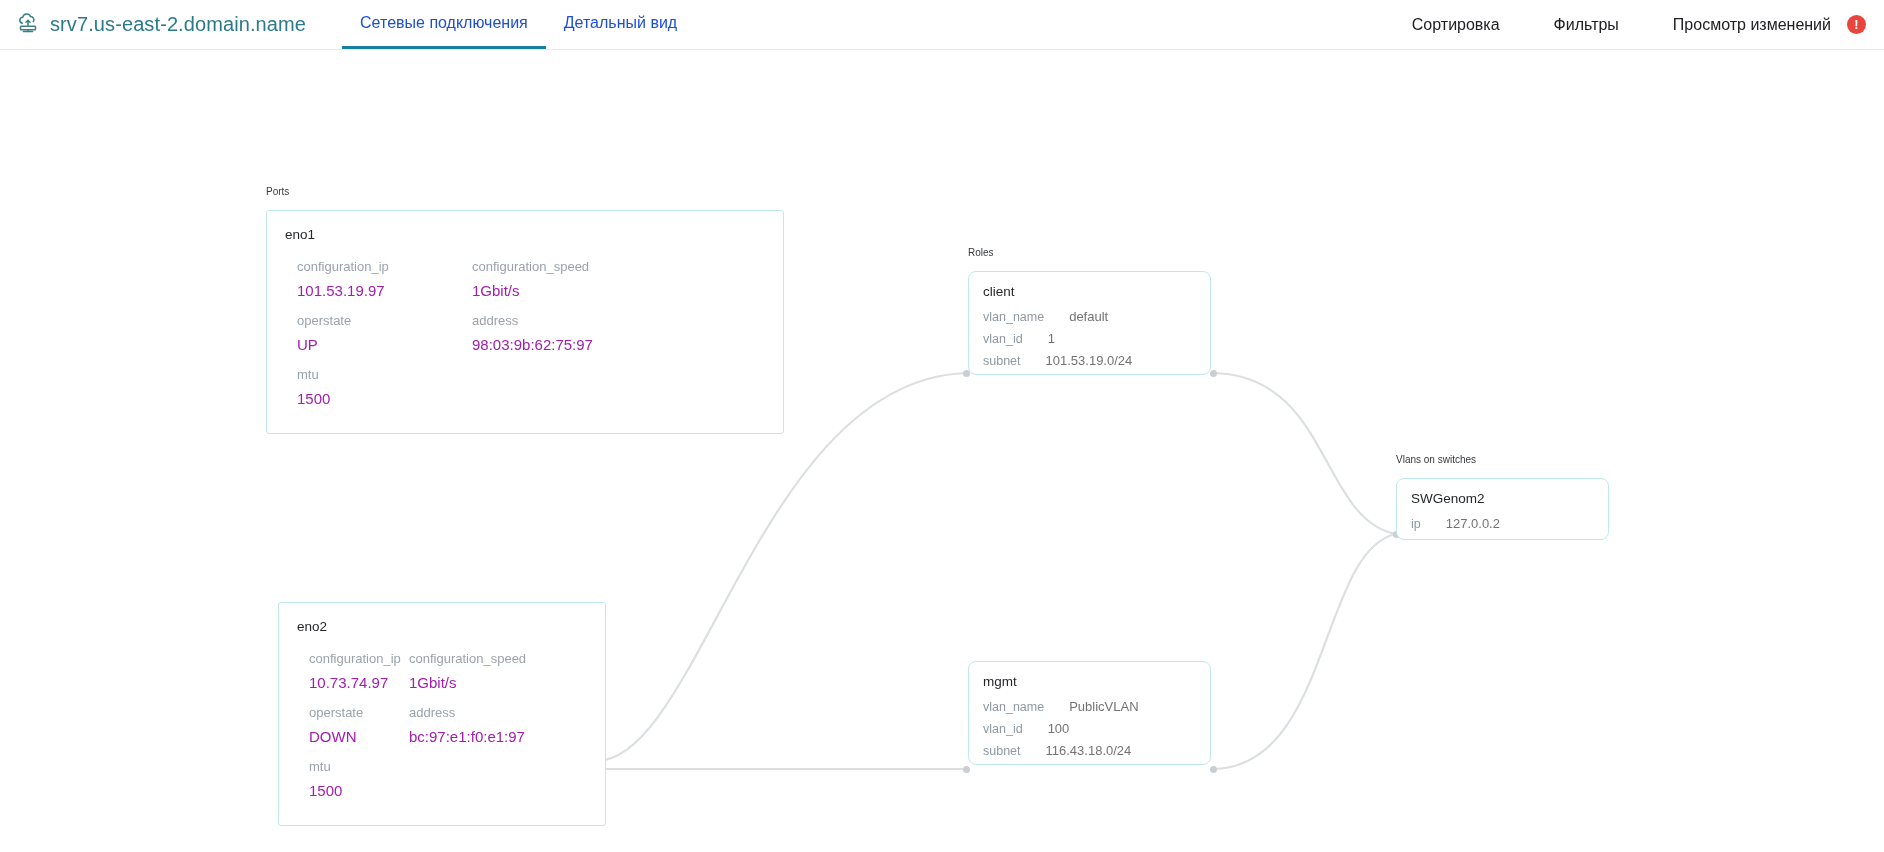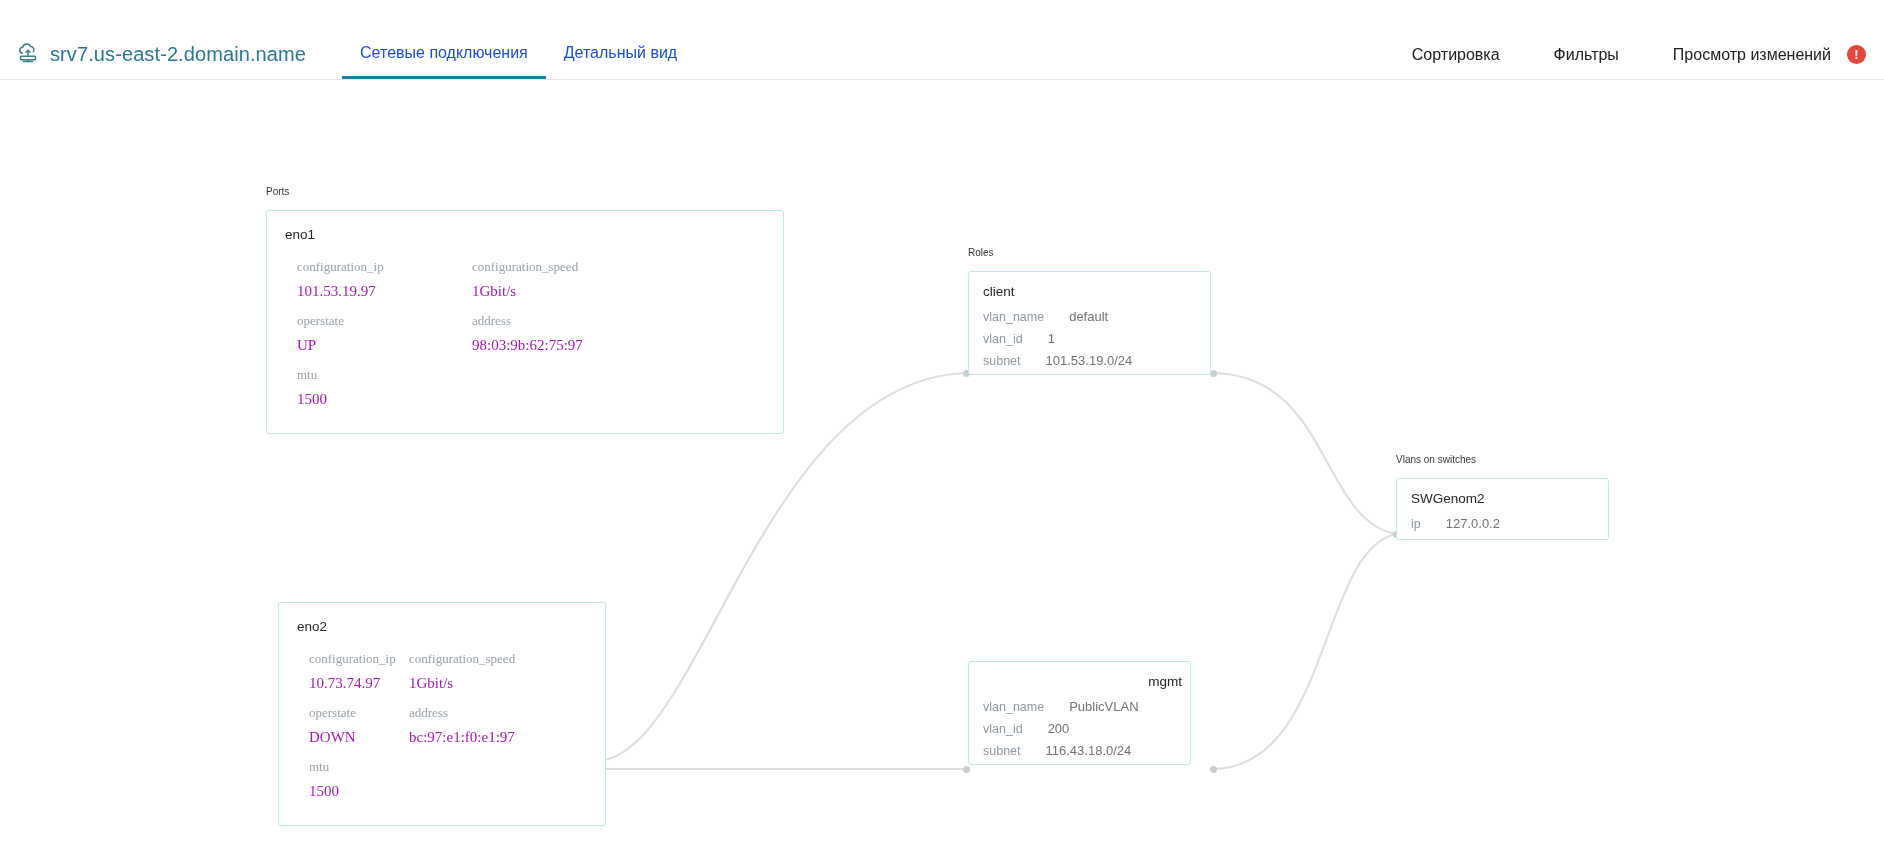--- a/index.html
+++ b/index.html
@@ -10,21 +10,20 @@
     font-family: "Liberation Sans", sans-serif;
     overflow: hidden;
   }
 
   
   .topbar {
     position: absolute; left: 0; top: 0;
     width: 1884px; height: 50px;
     display: flex; align-items: flex-end;
     border-bottom: 1px solid #e6e9ec;
-    margin-top: 30px;
   }
   .brand {
     display: flex; align-items: center; gap: 10px;
     padding-left: 16px; height: 49px;
   }
   .brand-icon { width: 24px; height: 24px; display: block; }
   .brand-title {
     font-size: 20px; color: #2a7a8c; letter-spacing: 0.1px;
     white-space: nowrap;
   }
@@ -69,28 +68,28 @@
     border: 1px solid #bfe8e9;
     border-radius: 3px;
   }
   .card-title {
     font-size: 13.5px; font-weight: normal; color: #25282b;
   }
 
   
   .port-card { padding: 16px 16px 14px 16px; }
   .port-card .card-title { margin: 0 0 6px 2px; }
-  .kv-grid { display: grid; grid-template-columns: 175px 1fr; font-family: Liberation Serif, serif; }
+  .kv-grid { display: grid; grid-template-columns: 175px 1fr; }
   .kv-grid.narrow { grid-template-columns: 100px 1fr; }
   .kv { padding: 10px 0 0 14px; }
   .kv .k { font-size: 13px; color: #9aa3ab; line-height: 17px; }
   .kv .v { font-size: 15px; color: #a21caf; line-height: 22px; margin-top: 5px; }
 
   
-  .row-card { padding: 12px 8px 12px 14px; }
+  .row-card { padding: 12px 14px 12px 14px; border-radius: 8px; }
   .row-card .card-title { margin: 0 0 7px 0; }
   .kv-row { display: flex; align-items: baseline; gap: 25px; line-height: 21px; }
   .kv-row .k { font-size: 12.5px; color: #8e99a3; }
   .kv-row .v { font-size: 13px; color: #737373; }
 
   .anchor { position: absolute; width: 7px; height: 7px; border-radius: 50%;
             background: #c9ced3; }
 </style>
 </head>
 <body>
@@ -211,29 +210,29 @@
     <div class="kv-row">
       <span class="k">vlan_id</span>
       <span class="v">1</span>
     </div>
     <div class="kv-row">
       <span class="k">subnet</span>
       <span class="v">101.53.19.0/24</span>
     </div>
   </div>
 
-  <div class="card row-card" style="left:968px; top:611px; width:223px; height:104px;text-align:right;">
+  <div class="card row-card" style="left:968px; top:611px; width:243px; height:104px;">
     <div class="card-title">mgmt</div>
     <div class="kv-row">
       <span class="k">vlan_name</span>
       <span class="v">PublicVLAN</span>
     </div>
     <div class="kv-row">
       <span class="k">vlan_id</span>
-      <span class="v">200</span>
+      <span class="v">100</span>
     </div>
     <div class="kv-row">
       <span class="k">subnet</span>
       <span class="v">116.43.18.0/24</span>
     </div>
   </div>
 
   <div class="card row-card" style="left:1396px; top:428px; width:213px; height:62px;">
     <div class="card-title">SWGenom2</div>
     <div class="kv-row">

